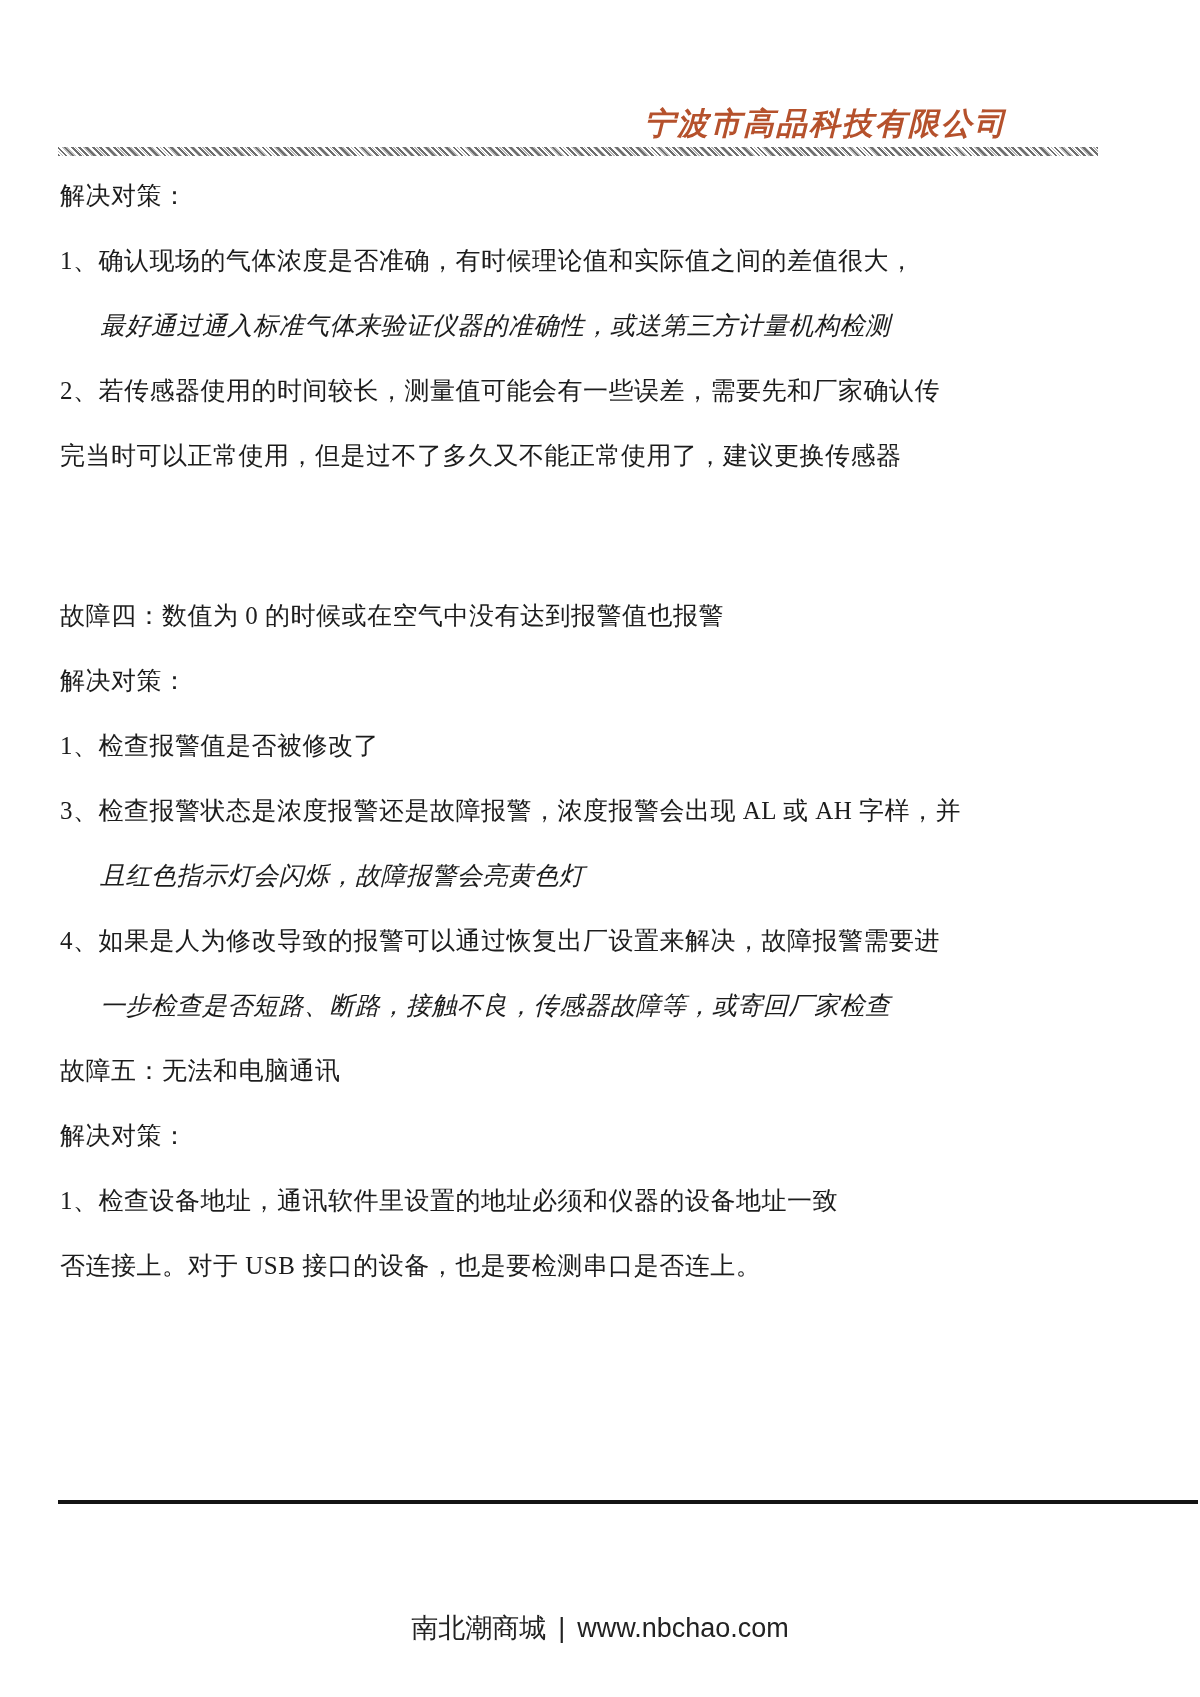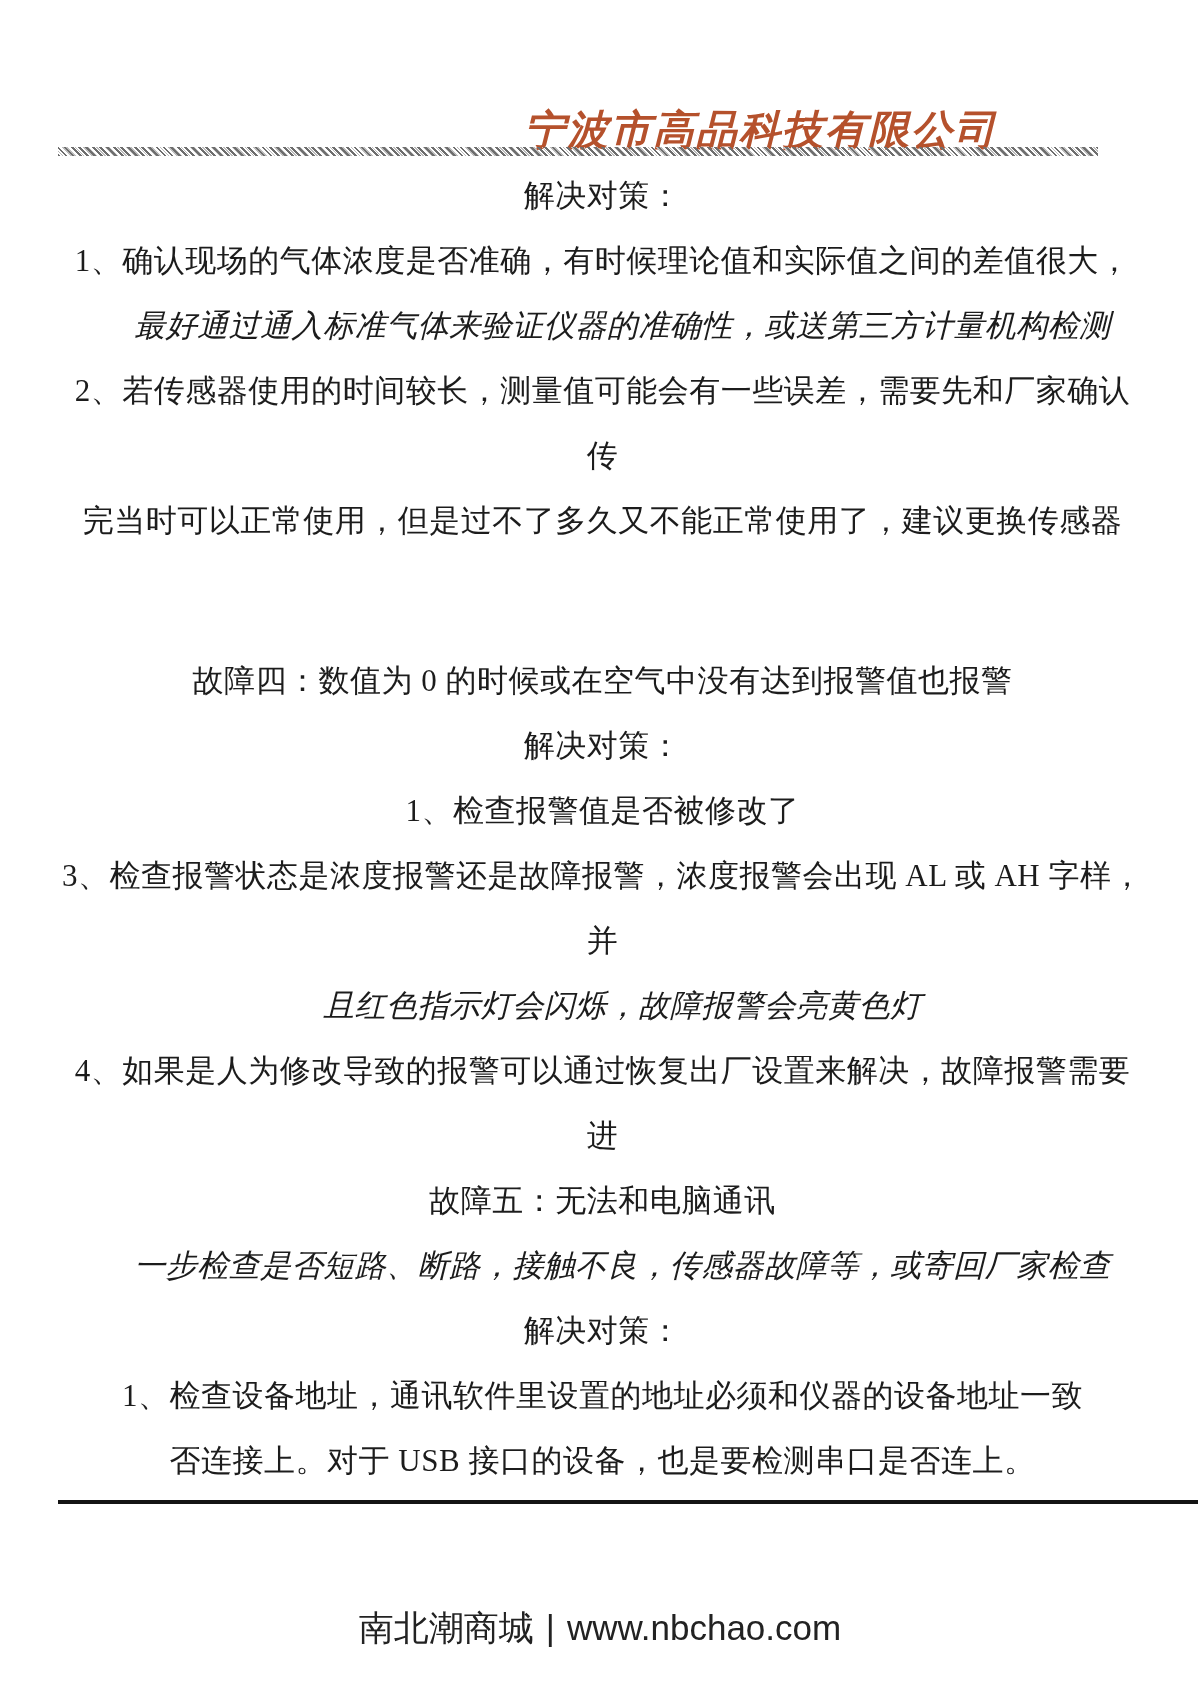--- a/index.html
+++ b/index.html
@@ -10,22 +10,22 @@
     margin: 0 auto;
     background: #ffffff;
     font-family: "Liberation Serif", "DejaVu Serif", serif;
     color: #1c1c1c;
     overflow: hidden;
   }
   
   .company {
     position: absolute;
     top: 103px;
-    right: 203px;
-    font-size: 41px;
+    right: 193px;
+    font-size: 31px;
     font-weight: bold;
     font-style: italic;
     letter-spacing: 2px;
     white-space: nowrap;
   }
   .hatch {
     position: absolute;
     top: 147px;
     left: 58px;
     width: 1040px;
@@ -35,25 +35,24 @@
       repeating-linear-gradient(45deg, #bdbdbd 0 1px, transparent 1px 3px);
   }
   
   .doc-body {
     position: absolute;
     top: 163px;
     left: 60px;
     width: 1085px;
   }
   .line {
-    font-size: 31px;
+    font-size: 25px;
     line-height: 65px;
     white-space: pre-wrap;
     letter-spacing: 0.5px;
-    text-align: center;
   }
   .line.heading { font-weight: normal; }
   .line.indent { padding-left: 40px; font-style: italic; }
   .line.gap { margin-top: 95px; }
   
   .rule {
     position: absolute;
     top: 1500px;
     left: 58px;
     width: 1140px;
@@ -61,21 +60,21 @@
     background: #141414;
   }
   
   .footer {
     position: absolute;
     top: 1606px;
     left: 0;
     width: 100%;
     text-align: center;
     font-family: "Liberation Sans", "DejaVu Sans", sans-serif;
-    font-size: 35px;
+    font-size: 27px;
     line-height: 44px;
     color: #222222;
   }
   .footer .sep { margin: 0 12px; font-weight: 300; }
 </style>
 </head>
 <body>
 
 <div class="page">
 
@@ -88,22 +87,22 @@
       <div class="line plain">1、确认现场的气体浓度是否准确，有时候理论值和实际值之间的差值很大，</div>
       <div class="line plain indent">最好通过通入标准气体来验证仪器的准确性，或送第三方计量机构检测</div>
       <div class="line plain">2、若传感器使用的时间较长，测量值可能会有一些误差，需要先和厂家确认传</div>
       <div class="line plain">完当时可以正常使用，但是过不了多久又不能正常使用了，建议更换传感器</div>
       <div class="line heading gap">故障四：数值为 0 的时候或在空气中没有达到报警值也报警</div>
       <div class="line plain">解决对策：</div>
       <div class="line plain">1、检查报警值是否被修改了</div>
       <div class="line plain">3、检查报警状态是浓度报警还是故障报警，浓度报警会出现 AL 或 AH 字样，并</div>
       <div class="line plain indent">且红色指示灯会闪烁，故障报警会亮黄色灯</div>
       <div class="line plain">4、如果是人为修改导致的报警可以通过恢复出厂设置来解决，故障报警需要进</div>
+      <div class="line plain indent">一步检查是否短路、断路，接触不良，传感器故障等，或寄回厂家检查</div>
       <div class="line heading">故障五：无法和电脑通讯</div>
-      <div class="line plain indent">一步检查是否短路、断路，接触不良，传感器故障等，或寄回厂家检查</div>
       <div class="line plain">解决对策：</div>
       <div class="line plain">1、检查设备地址，通讯软件里设置的地址必须和仪器的设备地址一致</div>
       <div class="line plain">否连接上。对于 USB 接口的设备，也是要检测串口是否连上。</div>
     </div>
 
   <div class="rule"></div>
 
   <div class="footer">
     <span>南北潮商城</span><span class="sep">|</span><span>www.nbchao.com</span>
   </div>

